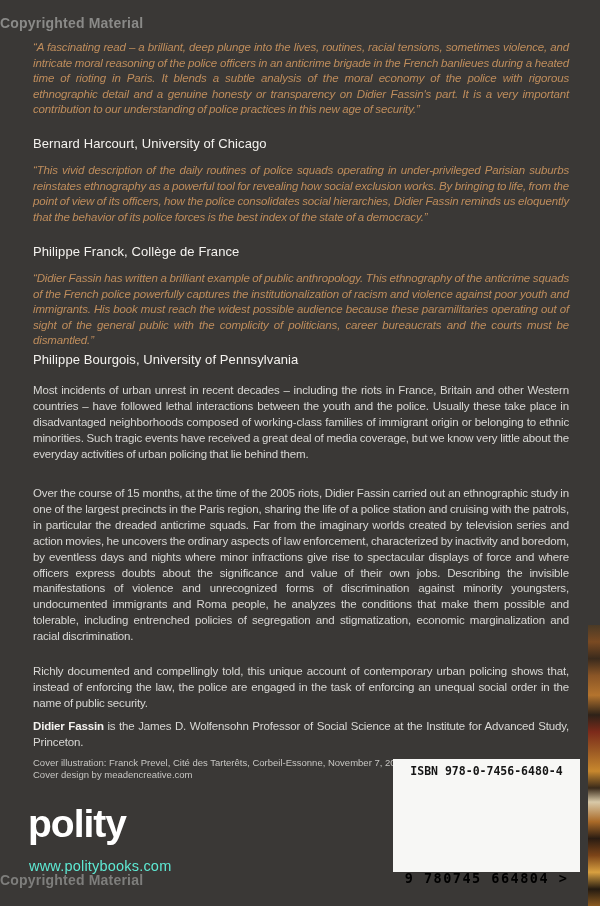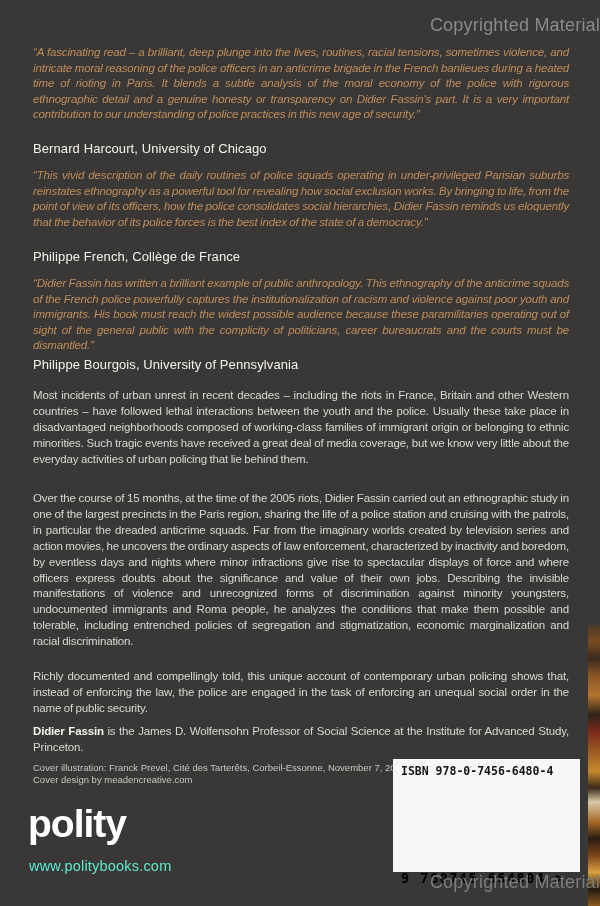--- a/index.html
+++ b/index.html
@@ -6,23 +6,23 @@
   .page{
     position:relative;
     width:600px;height:906px;
     background:#3a3836;
     overflow:hidden;
     font-family:"Liberation Sans",sans-serif;
     -webkit-font-smoothing:antialiased;
   }
   .copyright-banner{
     width:100%;
-    text-align:right;
-    font-size:18px;
-    font-weight:normal;
+    text-align:left;
+    font-size:14px;
+    font-weight:bold;
     color:#8a8a88;
     letter-spacing:0.2px;
   }
   .copyright-top{padding-top:15px;}
   .copyright-bottom{position:absolute;top:872px;left:0;color:#7e7e7c;}
   .content{
     margin:9px 31px 0 33px;
   }
   .quote{
     margin:0 0 3px 0;
@@ -90,21 +90,21 @@
     color:#5eead4;
     letter-spacing:0.2px;
   }
   .isbn-box{
     position:absolute;
     left:393px;top:759px;
     width:187px;height:113px;
     background:#f7f7f5;
     display:flex;
     flex-direction:column;
-    align-items:flex-start;
+    align-items:center;
     box-sizing:border-box;
     padding:5px 8px 4px 8px;
     gap:44px;
   }
   .isbn-label{
     font-family:"DejaVu Sans Mono",monospace;
     font-size:11.5px;
     font-weight:bold;
     color:#151515;
     white-space:nowrap;
@@ -145,21 +145,21 @@
 <div class="page">
 
   <div class="copyright-banner copyright-top">Copyrighted Material</div>
 
   <div class="content">
 
     <p class="quote q1">“A fascinating read – a brilliant, deep plunge into the lives, routines, racial tensions, sometimes violence, and intricate moral reasoning of the police officers in an anticrime brigade in the French banlieues during a heated time of rioting in Paris. It blends a subtle analysis of the moral economy of the police with rigorous ethnographic detail and a genuine honesty or transparency on Didier Fassin's part. It is a very important contribution to our understanding of police practices in this new age of security.”</p>
     <p class="attribution">Bernard Harcourt, University of Chicago</p>
 
     <p class="quote q2">“This vivid description of the daily routines of police squads operating in under-privileged Parisian suburbs reinstates ethnography as a powerful tool for revealing how social exclusion works. By bringing to life, from the point of view of its officers, how the police consolidates social hierarchies, Didier Fassin reminds us eloquently that the behavior of its police forces is the best index of the state of a democracy.”</p>
-    <p class="attribution">Philippe French, Collège de France</p>
+    <p class="attribution">Philippe Franck, Collège de France</p>
 
     <p class="quote q3">“Didier Fassin has written a brilliant example of public anthropology. This ethnography of the anticrime squads of the French police powerfully captures the institutionalization of racism and violence against poor youth and immigrants. His book must reach the widest possible audience because these paramilitaries operating out of sight of the general public with the complicity of politicians, career bureaucrats and the courts must be dismantled.”</p>
     <p class="attribution last">Philippe Bourgois, University of Pennsylvania</p>
 
     <p class="para p1">Most incidents of urban unrest in recent decades – including the riots in France, Britain and other Western countries – have followed lethal interactions between the youth and the police. Usually these take place in disadvantaged neighborhoods composed of working-class families of immigrant origin or belonging to ethnic minorities.  Such tragic events have received a great deal of media coverage, but we know very little about the everyday activities of urban policing that lie behind them.</p>
     <p class="para p2">Over the course of 15 months, at the time of the 2005 riots, Didier Fassin carried out an ethnographic study in one of the largest precincts in the Paris region, sharing the life of a police station and cruising with the patrols, in particular the dreaded anticrime squads. Far from the imaginary worlds created by television series and action movies, he uncovers the ordinary aspects of law enforcement, characterized by inactivity and boredom, by eventless days and nights where minor infractions give rise to spectacular displays of force and where officers express doubts about the significance and value of their own jobs. Describing the invisible manifestations of violence and unrecognized forms of discrimination against minority youngsters, undocumented immigrants and Roma people, he analyzes the conditions that make them possible and tolerable, including entrenched policies of segregation and stigmatization, economic marginalization and racial discrimination.</p>
     <p class="para p3">Richly documented and compellingly told, this unique account of contemporary urban policing shows that, instead of enforcing the law, the police are engaged in the task of enforcing an unequal social order in the name of public security.</p>
 
     <p class="bio"><span class="author-name">Didier Fassin</span><span> is the James D. Wolfensohn Professor of Social Science at the Institute for Advanced Study, Princeton.</span></p>
 

